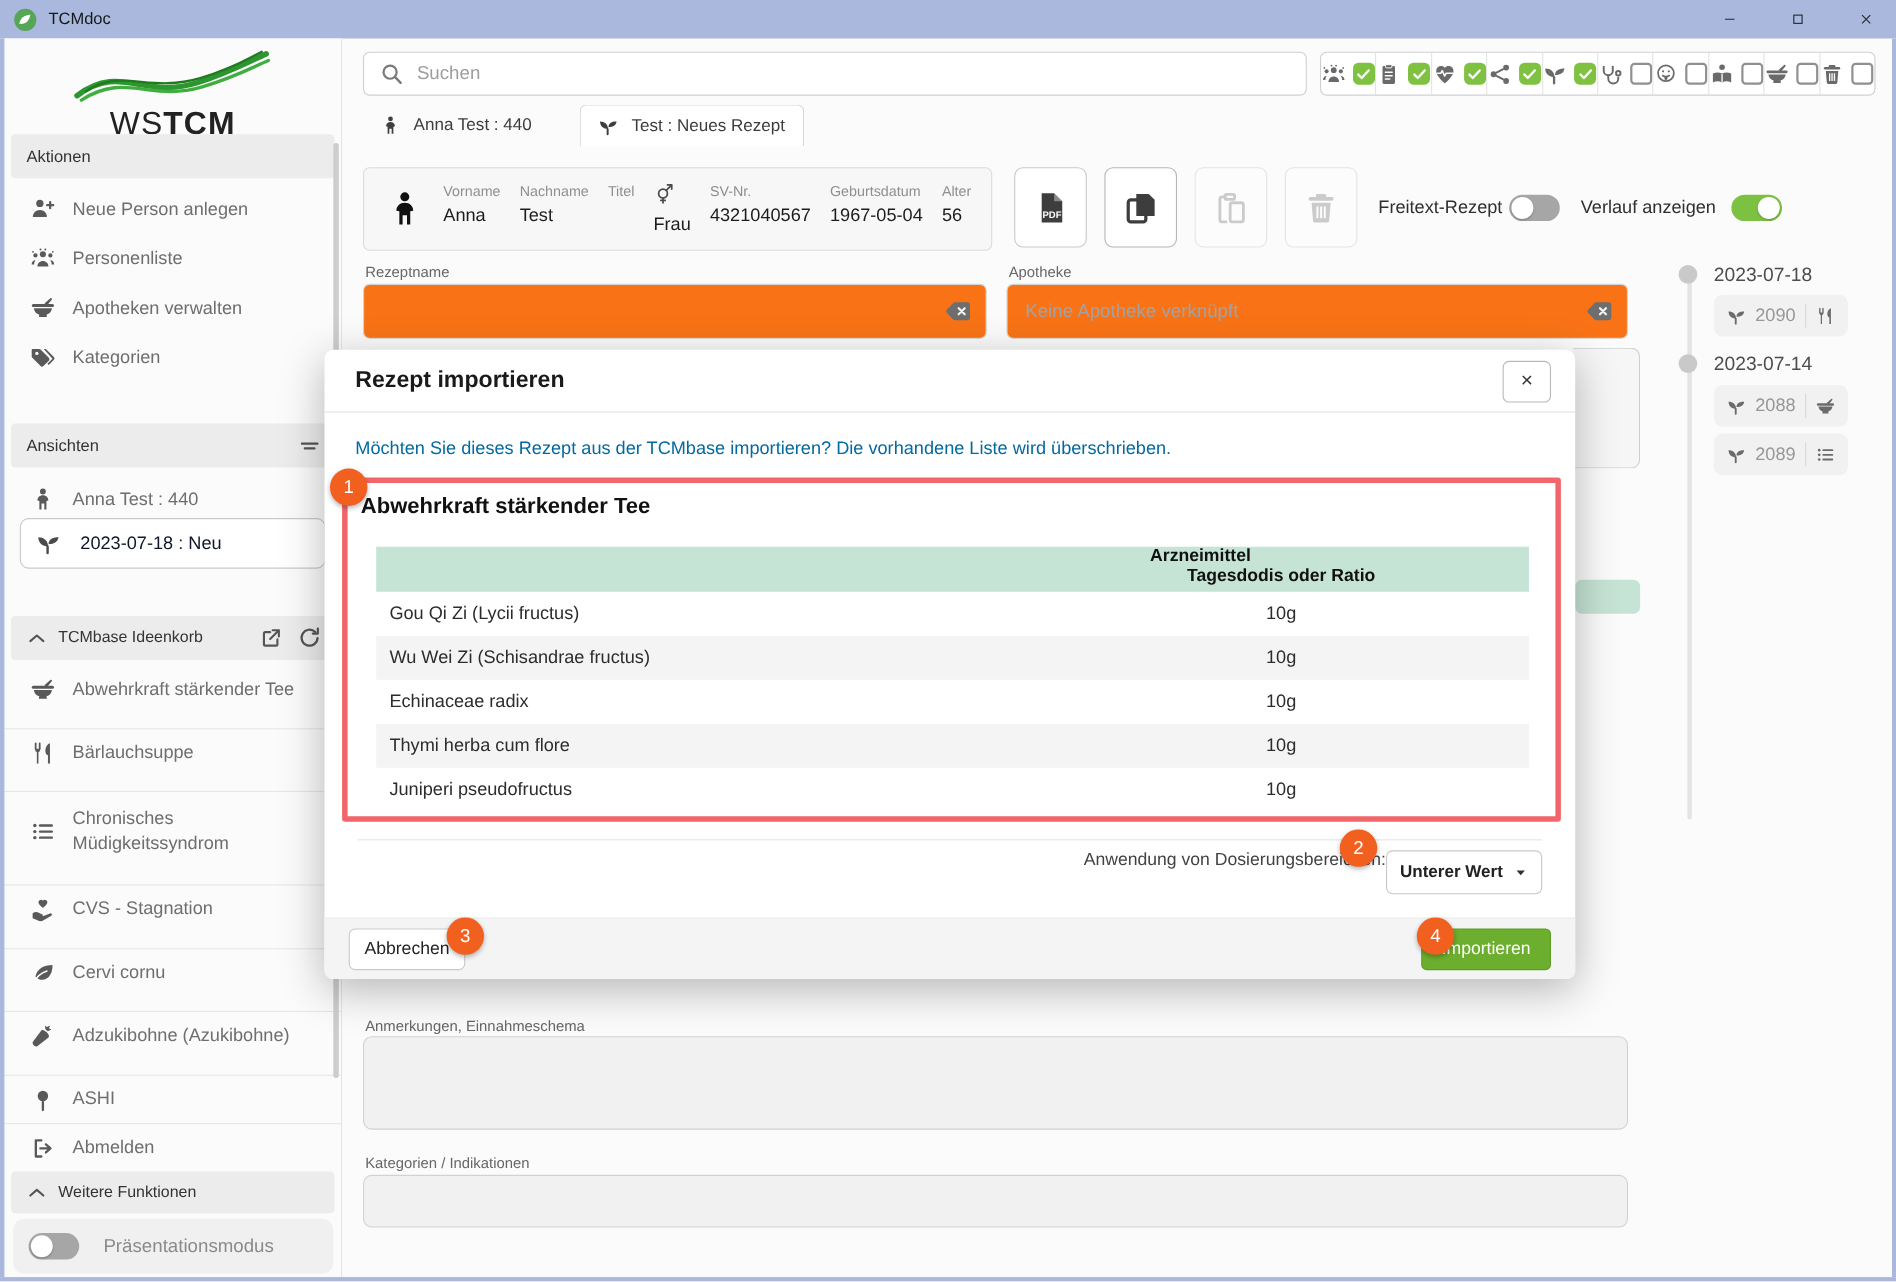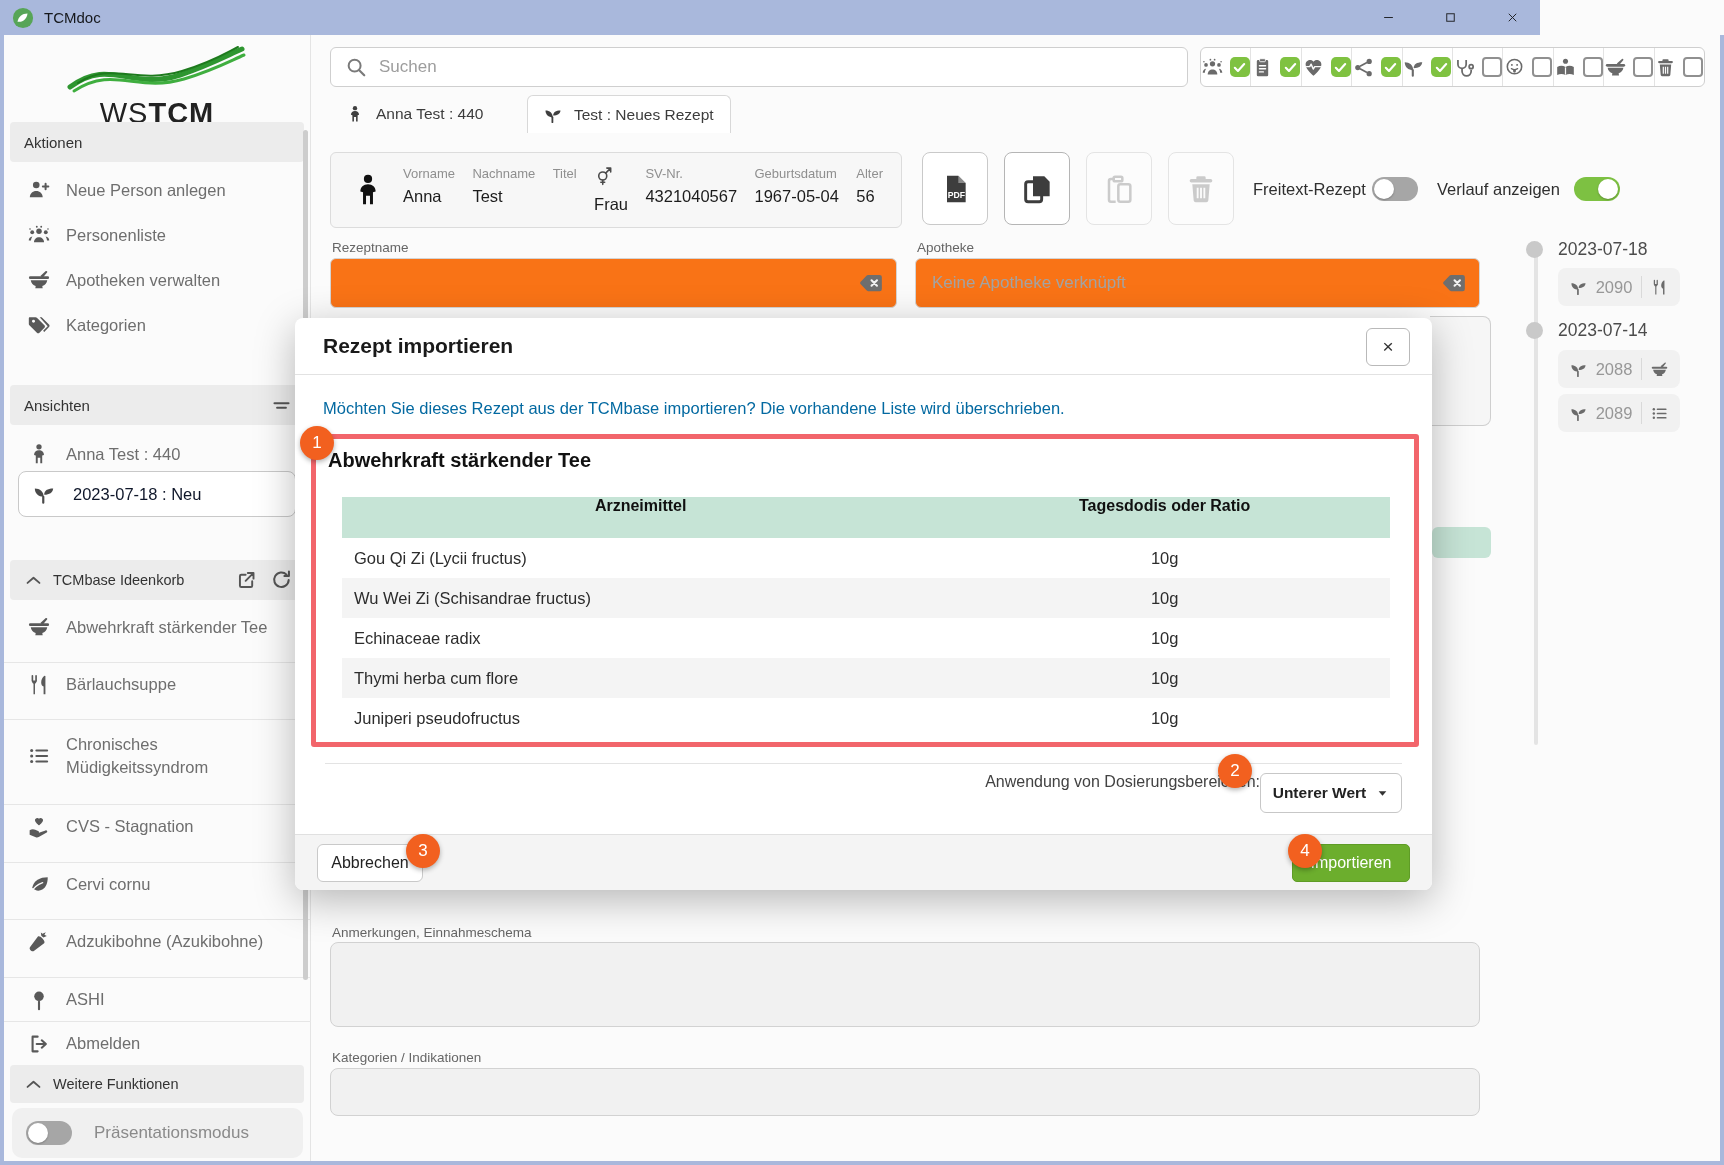--- a/index.html
+++ b/index.html
@@ -1,21 +1,21 @@
 <!DOCTYPE html>
 <html><head>
 <meta charset="utf-8">
 <style>
   * { margin:0; padding:0; box-sizing:border-box; }
   html,body { width:1724px; height:1165px; overflow:hidden; }
   body { font-family:"Liberation Sans",sans-serif; background:#fbfbfb; color:#2b2b2b; }
   #app { position:relative; width:1724px; height:1165px; background:#fbfbfb; }
 
   
-  .titlebar { position:absolute; left:0; top:0; width:1540px; height:35px; background:#a9b8dc; display:flex; align-items:center; }
+  .titlebar { position:absolute; left:0; top:0; width:1724px; height:35px; background:#a9b8dc; display:flex; align-items:center; }
   .titlebar .logo { width:22px; height:22px; margin-left:12px; }
   .titlebar .wtitle { margin-left:10px; font-size:15px; color:#15171b; }
   .winbtns { position:absolute; right:18px; top:0; height:35px; display:flex; align-items:center; gap:42px; }
   .winbtn { width:20px; height:20px; display:flex; align-items:center; justify-content:center; color:#24262b; }
   .winbtn svg { width:15px; height:15px; }
   .frame { position:absolute; background:#a9b8dc; z-index:5; }
   .frame.l { left:0; top:35px; width:4px; height:1126px; }
   .frame.r { left:1720px; top:35px; width:4px; height:1126px; }
   .frame.b { left:0; top:1161px; width:1724px; height:4px; }
 
@@ -109,21 +109,21 @@
 
   
   .modal { position:absolute; left:295px; top:318px; width:1137px; height:572px; background:#fff; border-radius:8px; box-shadow:0 10px 40px rgba(0,0,0,.28); z-index:40; }
   .m-head { position:relative; height:57px; border-bottom:1px solid #e2e2e2; display:flex; align-items:center; }
   .m-title { margin-left:28px; font-size:21px; font-weight:600; color:#1a1a1a; }
   .m-close { position:absolute; right:22px; top:10px; width:44px; height:38px; background:#fff; border:1px solid #b9b9b9; border-radius:6px; display:flex; align-items:center; justify-content:center; font-size:19px; color:#333; }
   .m-msg { position:absolute; left:28px; top:81px; font-size:16.5px; color:#0369a1; }
   .redbox { position:absolute; left:16px; top:116px; width:1108px; height:313px; border:5px solid #f2656b; border-radius:3px; background:#fff; }
   .r-title { position:absolute; left:12px; top:10px; font-size:20px; font-weight:700; color:#111; }
   .rtable { position:absolute; left:26px; top:58px; width:1048px; }
-  .rtable .hrow { display:flex; height:41px; background:#c6e4d6; align-items:flex-start; font-weight:700; font-size:16px; color:#101010; }
+  .rtable .hrow { display:flex; height:41px; background:#c6e4d6; align-items:flex-end; font-weight:700; font-size:16px; color:#101010;flex-direction:column; }
   .rtable .row { display:flex; height:40px; align-items:center; font-size:16.5px; color:#2c2c2c; }
   .rtable .row:nth-child(odd) { background:#f4f4f4; }
   .c1 { width:57%; padding-left:12px; }
   .hrow .c1 { text-align:center; padding-left:0; }
   .c2 { width:43%; text-align:center; }
   .m-hr { position:absolute; left:30px; right:30px; top:445px; height:1px; background:#e3e3e3; }
   .dose-row { position:absolute; right:30px; top:455px; display:flex; align-items:flex-start; }
   .dose-lab { font-size:16px; color:#424242; }
   .dose-btn { width:142px; height:40px; background:#fff; border:1px solid #c7c7c7; border-radius:6px; display:flex; align-items:center; justify-content:center; gap:10px; font-size:15.5px; font-weight:700; color:#222; }
   .dose-btn .ic { width:13px; height:13px; color:#333; }

